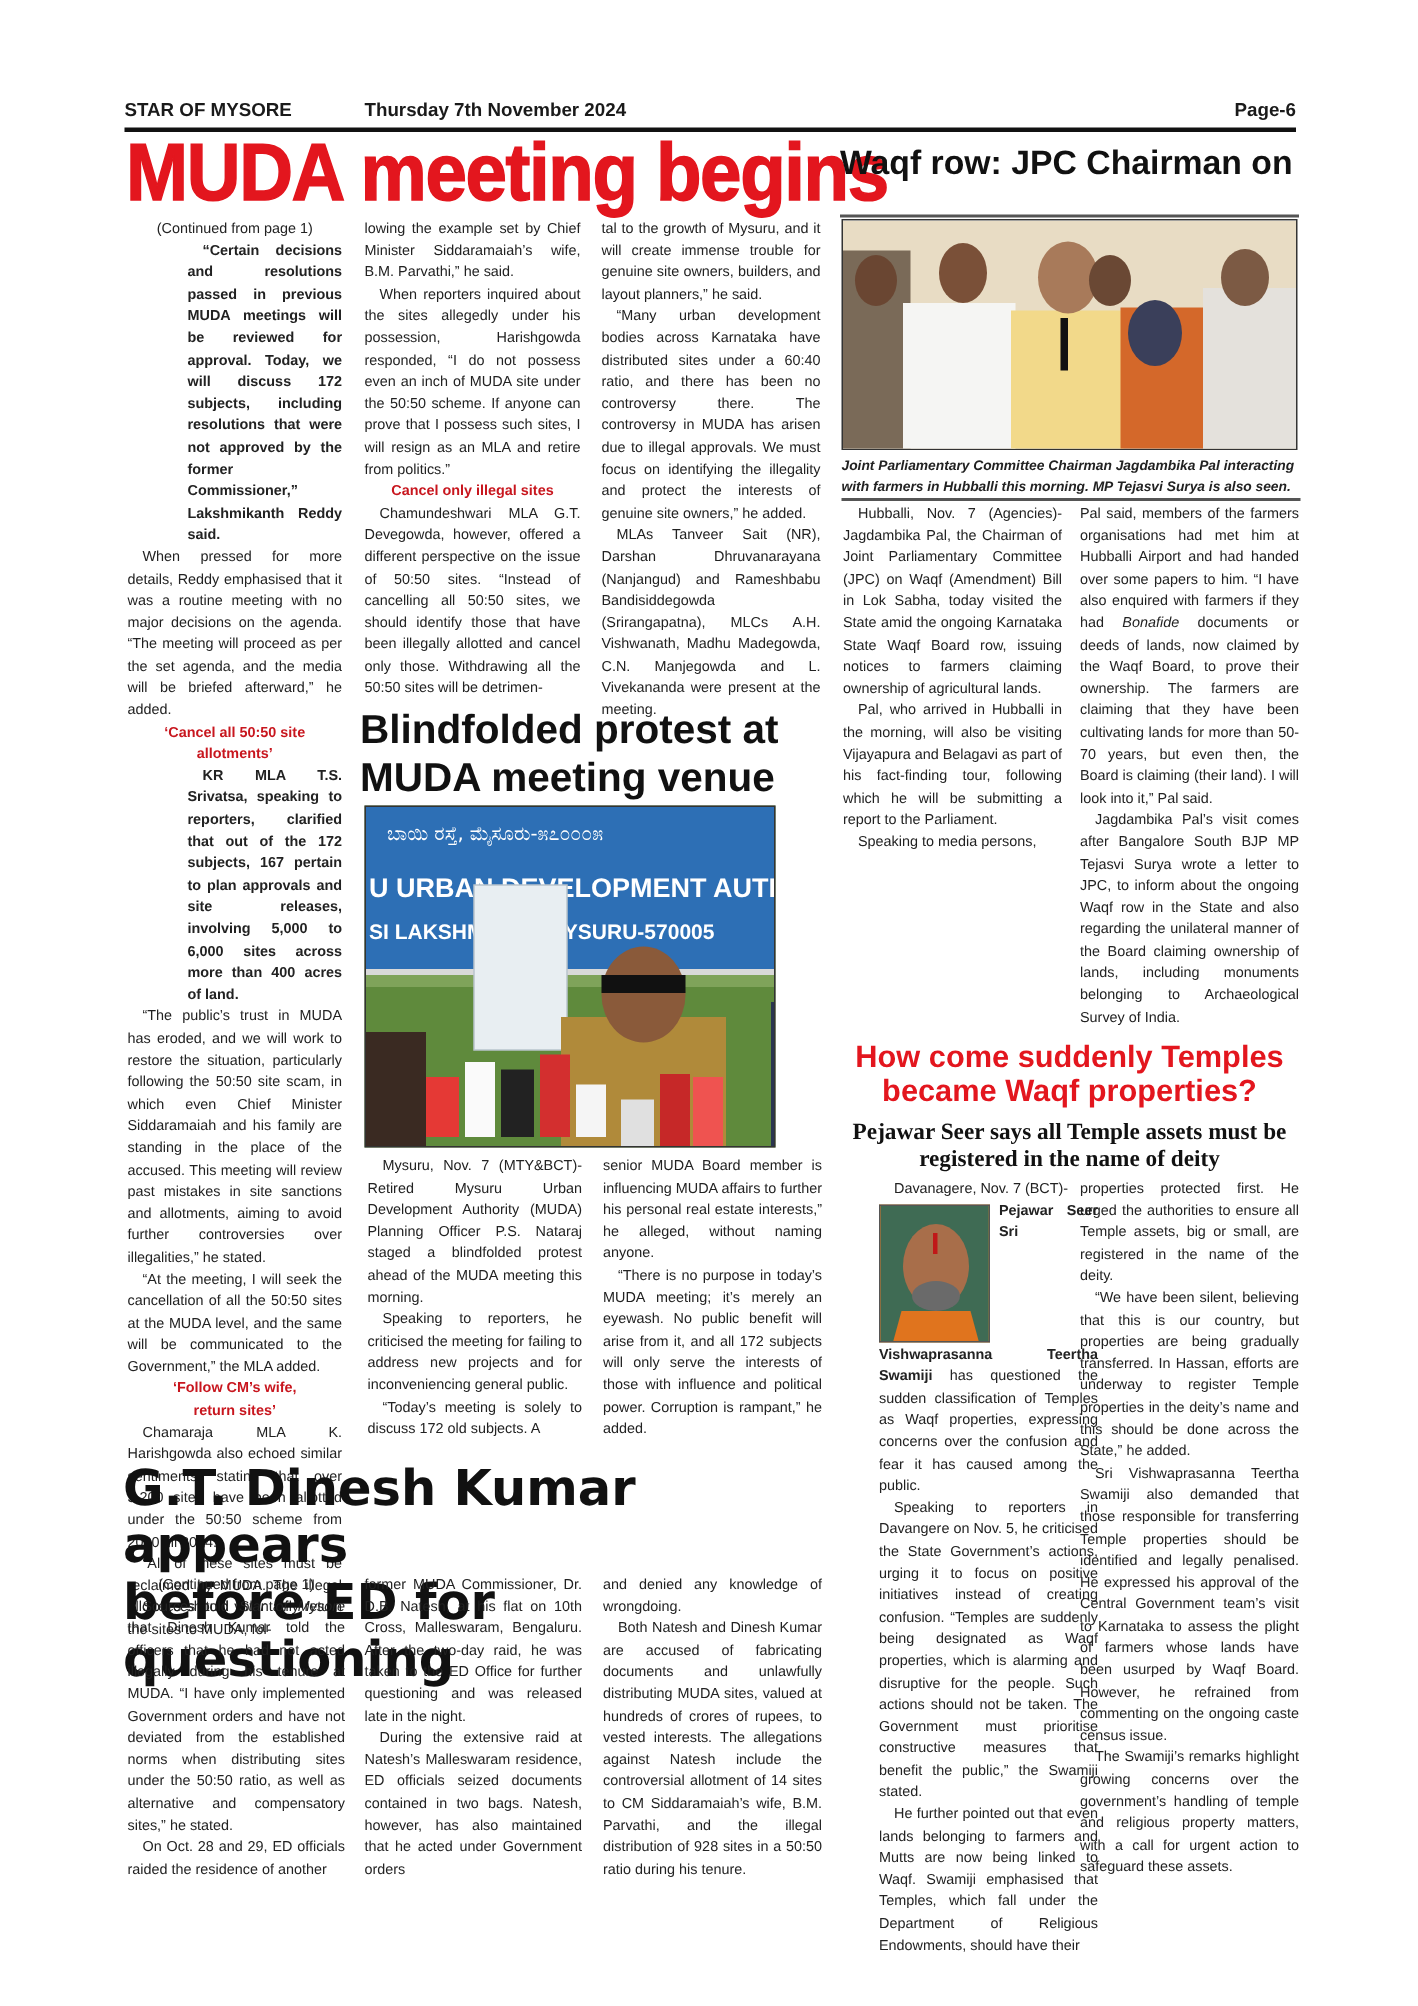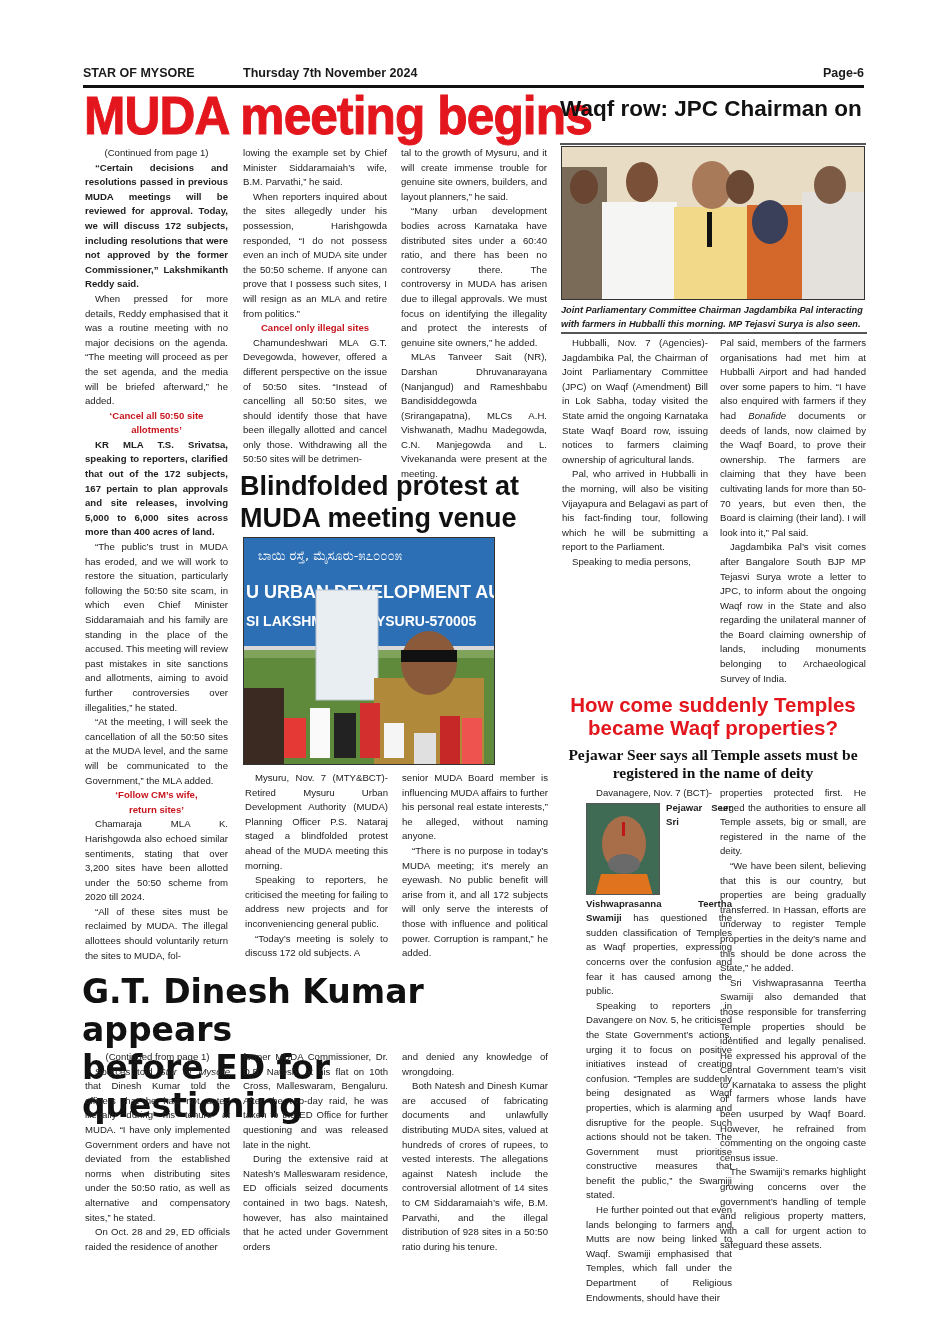--- a/index.html
+++ b/index.html
@@ -12,21 +12,21 @@
   .masthead .date { position: absolute; left: 160px; top: 0; }
   .masthead .page { position: absolute; right: 0; top: 0; }
   .rule-top { left: 83px; top: 85px; width: 781px; height: 3px; background: #111; }
 
   .h-red { font-family: "Liberation Sans", sans-serif; font-weight: bold; color: #e3161e; }
   .headline-muda { left: 84px; top: 86px; width: 466px; height: 58px; font-size: 54px; line-height: 58px; letter-spacing: -1px; transform: scaleX(0.92); transform-origin: left center; white-space: nowrap; -webkit-text-stroke: 1px #e3161e; }
 
   .col { font-size: 9.6px; line-height: 14.6px; text-align: justify; color: #222; }
   .col p { text-indent: 10px; }
   .col p.noind { text-indent: 0; }
-  .col .bold { font-weight: bold; }
+  .col .bold { font-weight: bold; margin-left: 40px; }
   .col .sub { color: #c8161e; font-weight: bold; text-align: center; text-indent: 0; }
   .col .cont { font-weight: normal; text-align: center; text-indent: 0; }
 
   .headline-black { font-weight: bold; color: #111; text-align: left; }
 
   .photo { border: 1px solid #333; overflow: hidden; }
   .caption { font-style: italic; font-weight: bold; font-size: 9.2px; line-height: 14px; color: #222; }
   .hr { height: 2px; background: #555; }
 
   .deck { font-family: "Liberation Serif", serif; font-weight: bold; font-size: 15.5px; line-height: 18px; text-align: center; color: #111; }
@@ -64,21 +64,21 @@
 </div>
 
 <div class="abs col" style="left:401px; top:146px; width:146px;">
   <p class="noind">tal to the growth of Mysuru, and it will create immense trouble for genuine site owners, builders, and layout planners,” he said.</p>
   <p>“Many urban development bodies across Karnataka have distributed sites under a 60:40 ratio, and there has been no controversy there. The controversy in MUDA has arisen due to illegal approvals. We must focus on identifying the illegality and protect the interests of genuine site owners,” he added.</p>
   <p>MLAs Tanveer Sait (NR), Darshan Dhruvanarayana (Nanjangud) and Rameshbabu Bandisiddegowda (Srirangapatna), MLCs A.H. Vishwanath, Madhu Madegowda, C.N. Manjegowda and L. Vivekananda were present at the meeting.</p>
 </div>
 
 <div class="abs headline-black" style="left:240px; top:470px; width:312px; font-size:27px; line-height:32px;">Blindfolded protest at MUDA meeting venue</div>
 
-<div class="abs photo" style="left:243px; top:537px; width:252px; height:228px; background:#6a8f4a;">
+<div class="abs photo" style="left:243px; top:537px; width:274px; height:228px; background:#6a8f4a;">
   <svg width="306" height="228" viewBox="0 0 306 228">
     <rect x="0" y="0" width="306" height="228" fill="#7fa35a"></rect>
     <rect x="0" y="120" width="306" height="108" fill="#5f8a3c"></rect>
     <rect x="0" y="0" width="300" height="110" fill="#2d6fb5"></rect>
     <rect x="0" y="108" width="300" height="4" fill="#d9d9d9"></rect>
     <text x="14" y="22" fill="#ffffff" font-family="DejaVu Sans, sans-serif" font-size="13">ಬಾಯಿ ರಸ್ತೆ, ಮೈಸೂರು-೫೭೦೦೦೫</text>
     <text x="2" y="60" fill="#ffffff" font-family="Liberation Sans, sans-serif" font-weight="bold" font-size="18">U URBAN DEVELOPMENT AUTHORITY</text>
     <text x="2" y="88" fill="#ffffff" font-family="Liberation Sans, sans-serif" font-weight="bold" font-size="14" xml:space="preserve">SI LAKSHM      D, MYSURU-570005</text>
     <rect x="72" y="52" width="62" height="110" fill="#e8eef2" stroke="#b9c4cc"></rect>
     <rect x="130" y="140" width="110" height="88" fill="#b08a3a"></rect>

